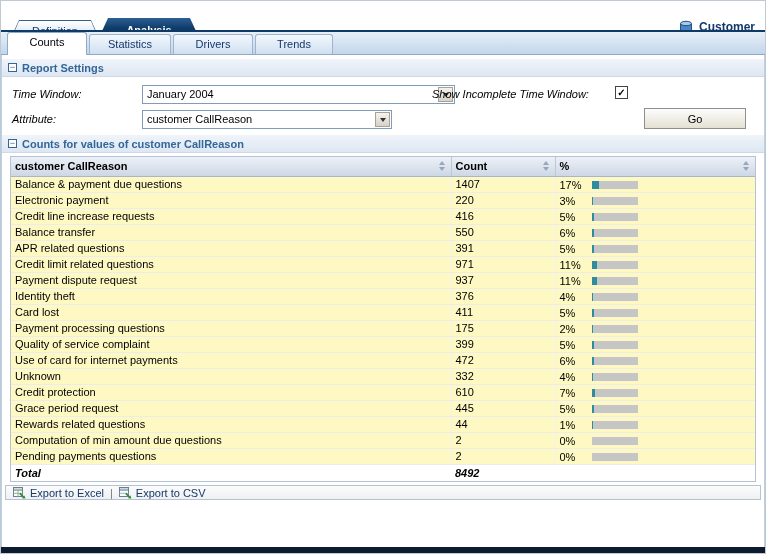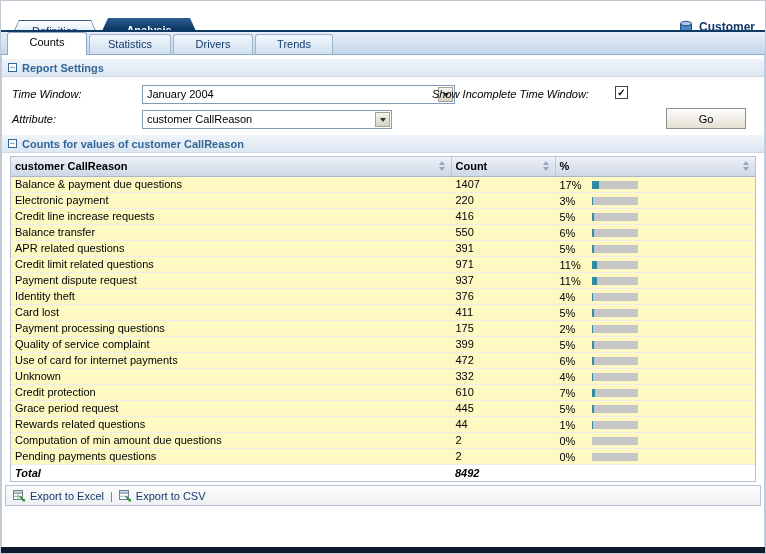--- a/index.html
+++ b/index.html
@@ -97,21 +97,21 @@
     display:flex; align-items:center; justify-content:center; cursor:pointer;
   }
   .arr { width:0; height:0; border-left:3px solid transparent; border-right:3px solid transparent; border-top:4px solid #333; }
   .checkbox {
     position:absolute; left:613px; top:9px; width:13px; height:13px;
     border:1px solid #444; background:#fff; cursor:pointer;
     display:flex; align-items:center; justify-content:center;
     font-size:10px; font-weight:bold; color:#000; line-height:11px;
   }
   .go-btn {
-    position:absolute; right:18px; top:31px; width:80px; height:21px;
+    position:absolute; right:18px; top:31px; width:102px; height:21px;
     background:linear-gradient(#fdfdfc, #e4e0d2); border:1px solid #8f8f8f;
     font-family:"Liberation Sans", sans-serif; font-size:11px; color:#000; cursor:pointer;
   }
 
   
   .tablewrap { margin:3px 8px 0 8px; border:1px solid #b6c2d2; background:#fff; }
   table { width:100%; border-collapse:collapse; table-layout:fixed; }
   col.w1 { width:440px; } col.w2 { width:104px; }
   thead th {
     height:19px; background:linear-gradient(#edf1f7, #cdd7e5);
@@ -132,21 +132,21 @@
   tfoot td { height:17px; padding:0 4px; font-weight:bold; border-top:1px solid #3b82f6;font-style:italic; }
   .pct-text { display:inline-block; width:32px; vertical-align:middle; }
   .bar {
     display:inline-block; width:46px; height:8px; background:#c6c6c6;
     vertical-align:middle; font-size:0; line-height:0;
   }
   .bar-fill { display:block; height:100%; background:#2f8ba0; }
 
   
   .exportbar {
-    margin:3px 3px 0 3px; height:21px; border:1px solid #b6c2d2;
+    margin:3px 3px 0 3px; height:15px; border:1px solid #b6c2d2;
     background:linear-gradient(#fcfcfc, #eef0f2);
     display:flex; align-items:center; gap:6px; padding:0 7px;
   }
   .export-link { display:inline-flex; align-items:center; gap:4px; color:#15386b; cursor:pointer; }
   .sep { color:#777; }
 </style>
 </head>
 <body>
 
 <div class="window">

